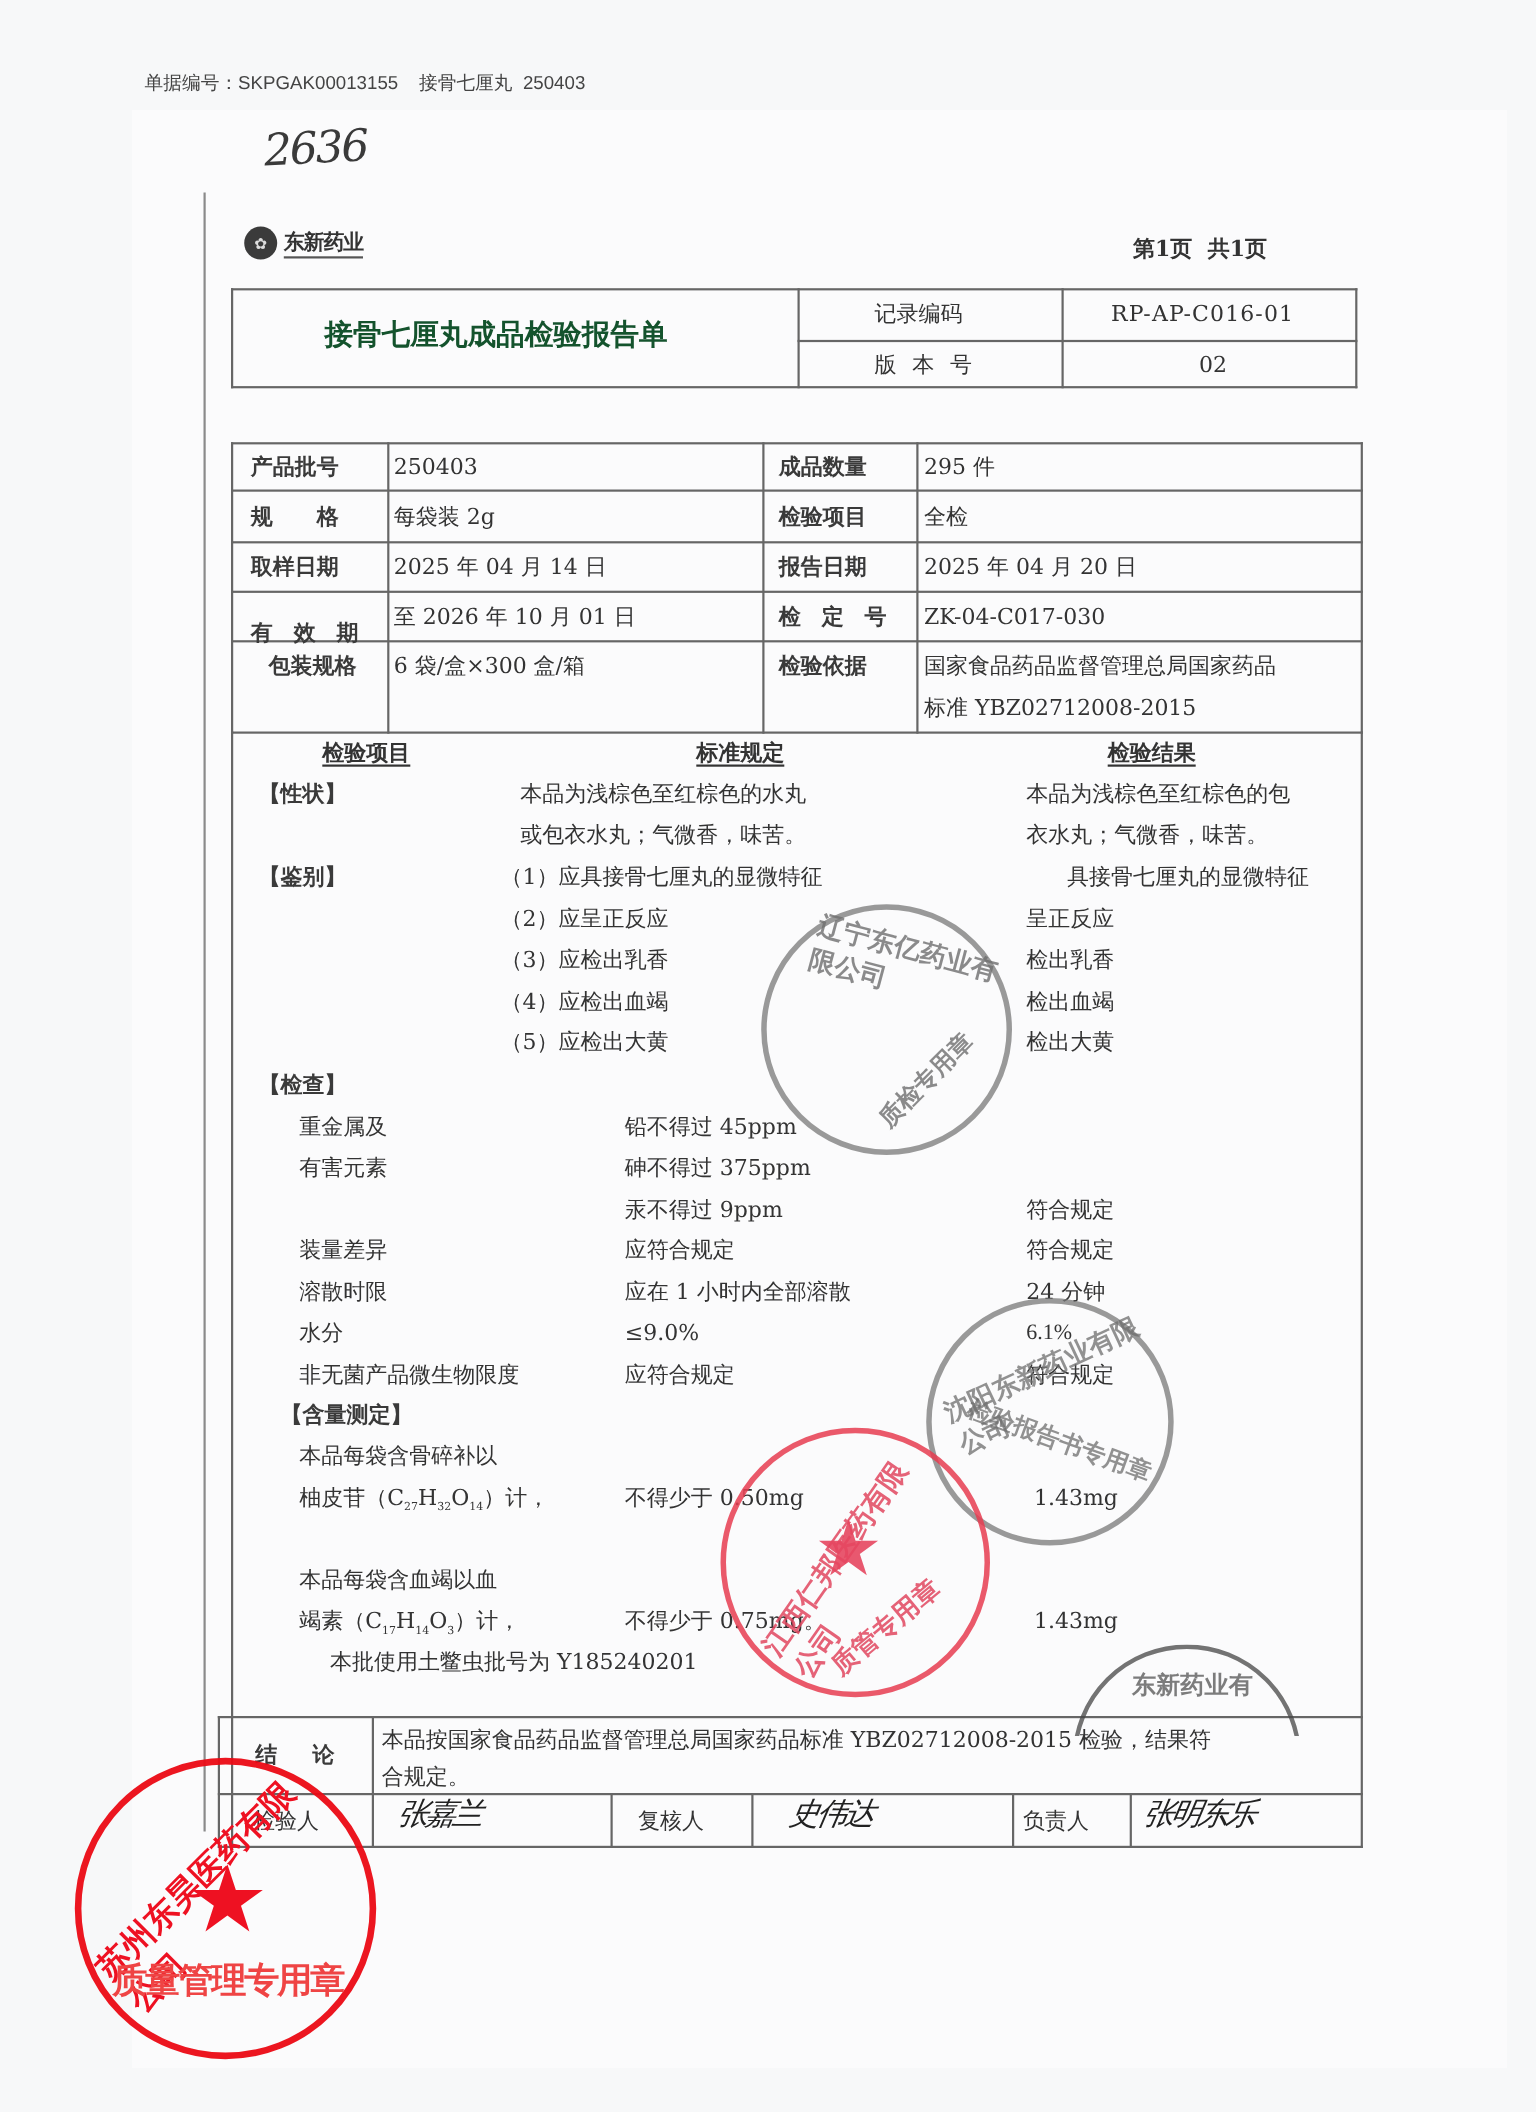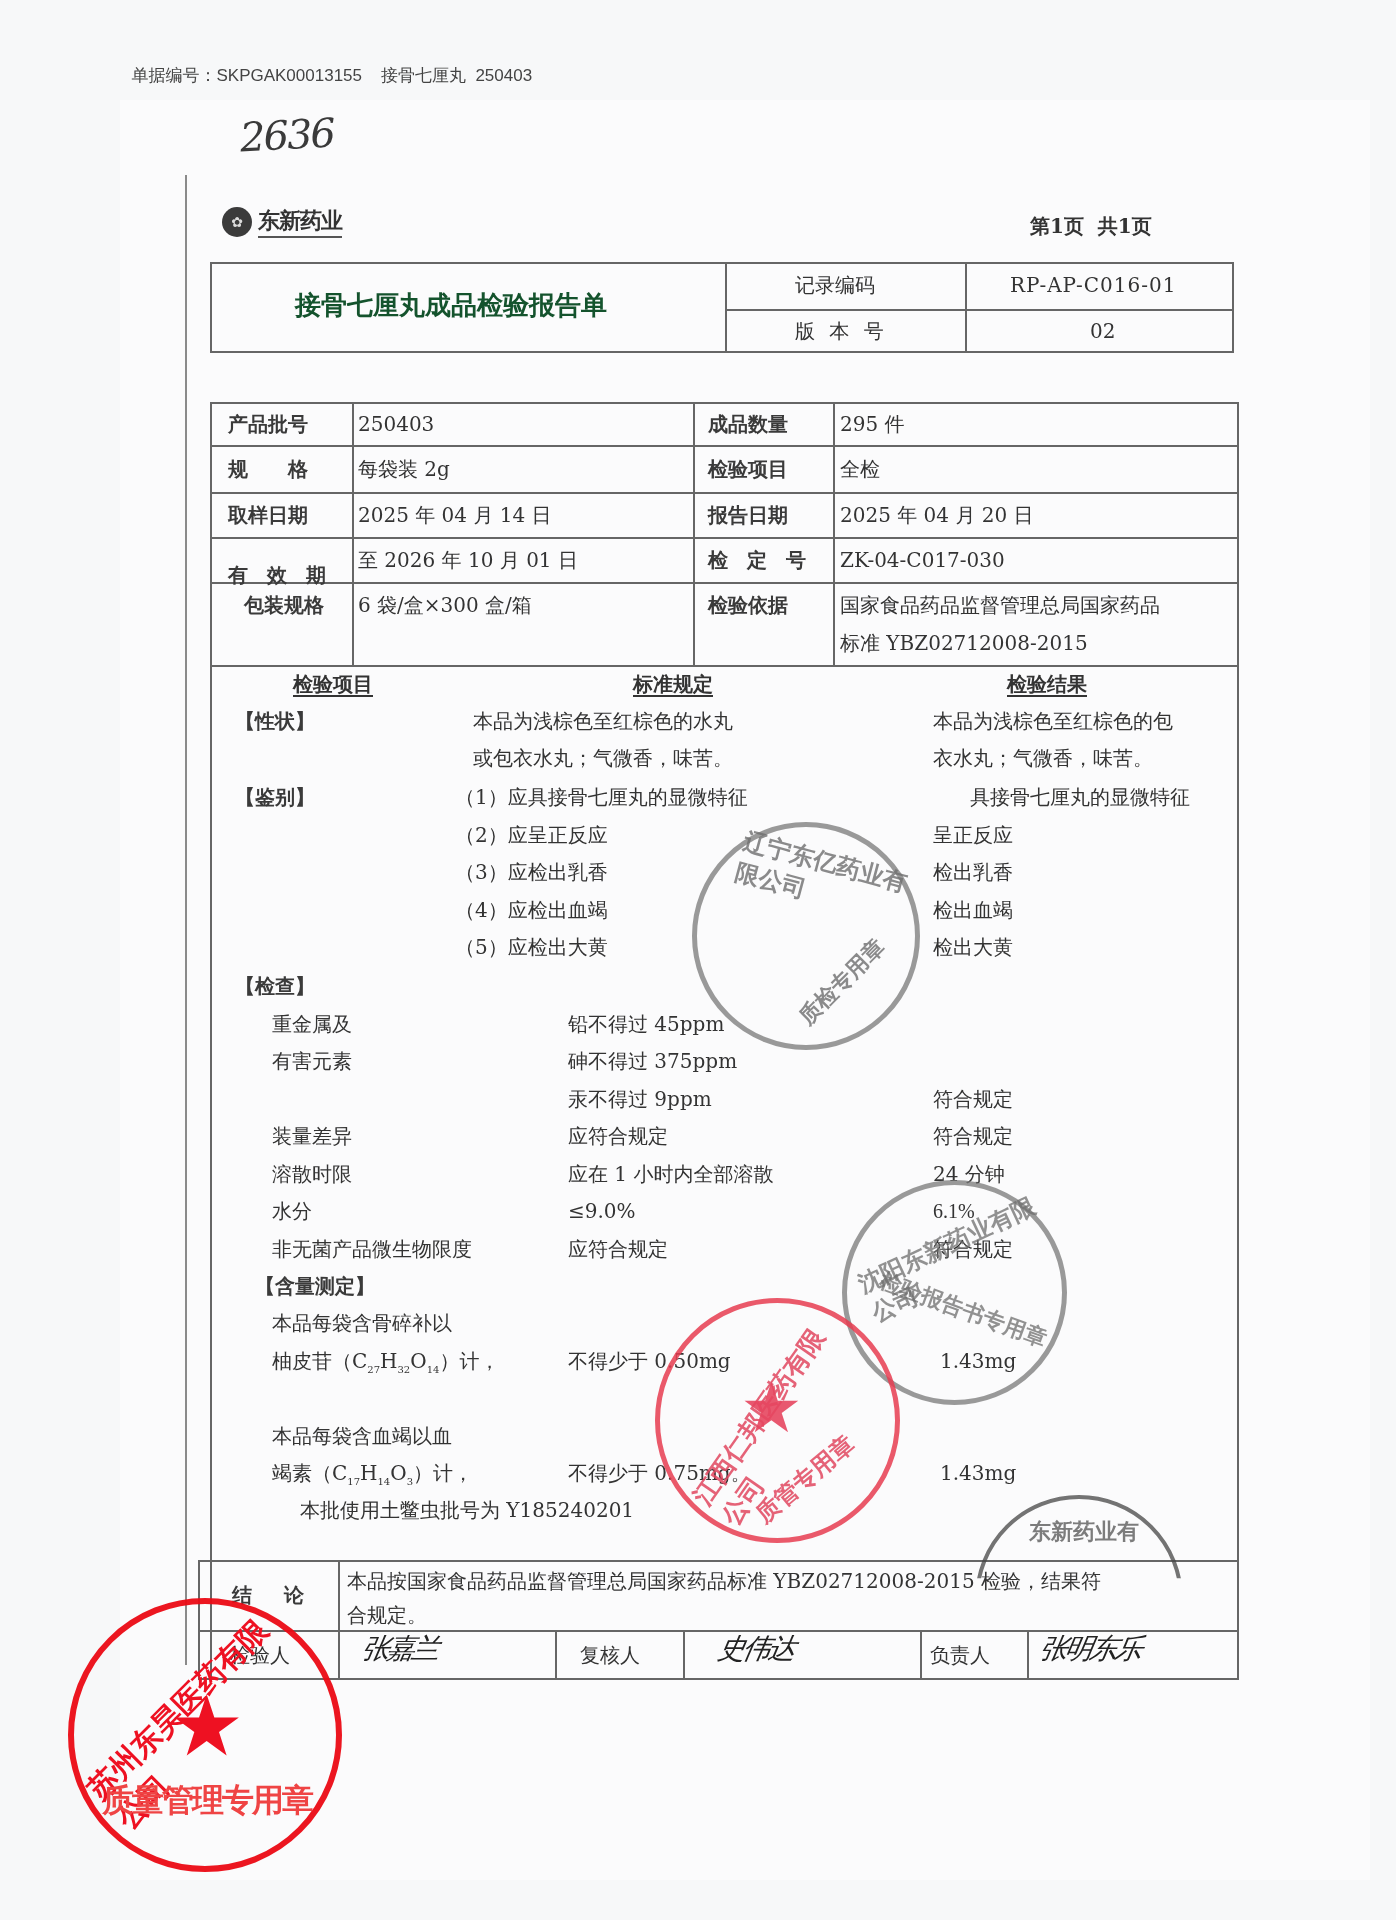--- a/index.html
+++ b/index.html
@@ -15,21 +15,21 @@
     position:absolute; left:120px; top:100px; width:1250px; height:1780px;
     background:#fbfbfc;
   }
   .doc-ref { left:122px; top:44px; font-size:17px; color:#444; white-space:pre; }
   .handnum { left:240px; top:112px; font-size:40px; color:#3a3a3a; font-style:italic;
     font-family:"DejaVu Serif",serif; letter-spacing:-2px; transform:rotate(-3deg); }
   .margin-line { left:185px; top:175px; width:2px; height:1490px; background:#8a8a8a; }
   .logo { left:222px; top:206px; display:flex; align-items:center; gap:6px; }
   .logo-mark { width:30px; height:30px; border-radius:50%; background:#3b3b3b; color:#ddd;
     font-size:14px; display:flex; align-items:center; justify-content:center; }
-  .logo-text { font-size:22px; font-weight:bold; color:#333; border-bottom:2px solid #555;
+  .logo-text { font-size:19px; font-weight:bold; color:#333; border-bottom:2px solid #555;
     font-family:"DejaVu Sans",sans-serif; letter-spacing:-1px; }
   .pageinfo { left:1030px; top:213px; font-size:20px; font-weight:bold; color:#333; white-space:pre; }
   .line-h { position:absolute; height:2px; background:#666; }
   .line-v { position:absolute; width:2px; background:#666; }
   .cell { position:absolute; font-size:20px; color:#333; line-height:26px; white-space:nowrap; }
   .lbl { font-weight:bold; color:#3a3a3a; }
   .title { font-size:26px; font-weight:bold; color:#14532d; }
   .u { text-decoration:underline; text-underline-offset:4px; font-weight:bold; }
   .sig { font-family:"DejaVu Serif",serif; font-style:italic; font-size:28px; color:#222;
     transform:skewX(-10deg); letter-spacing:-3px; }

